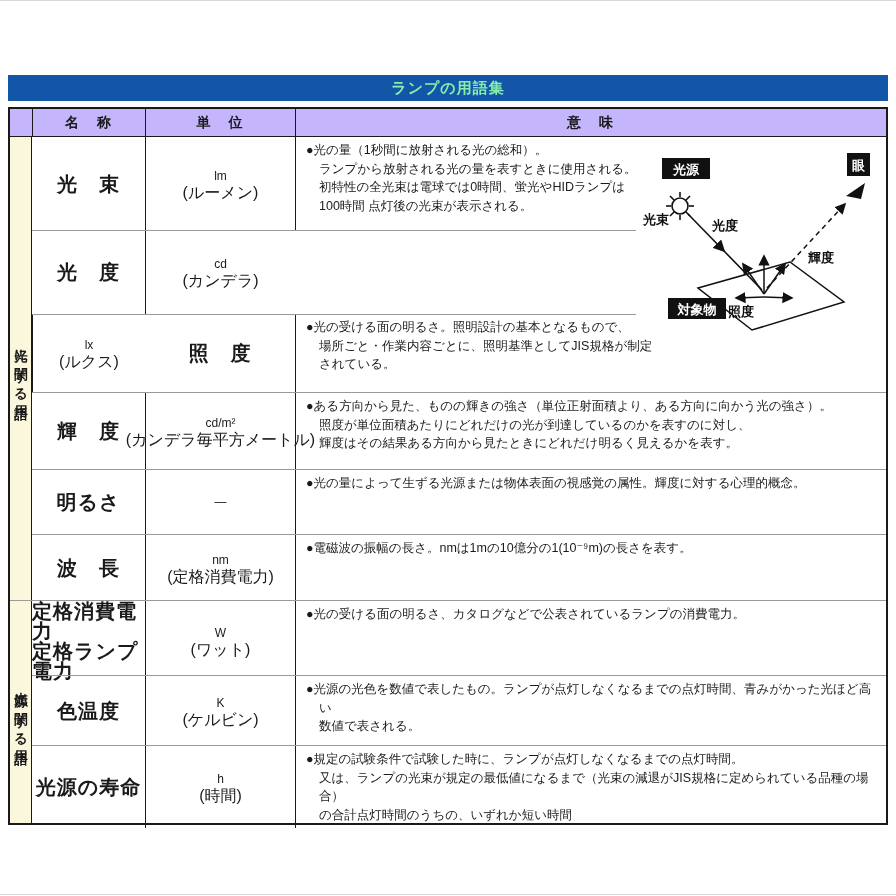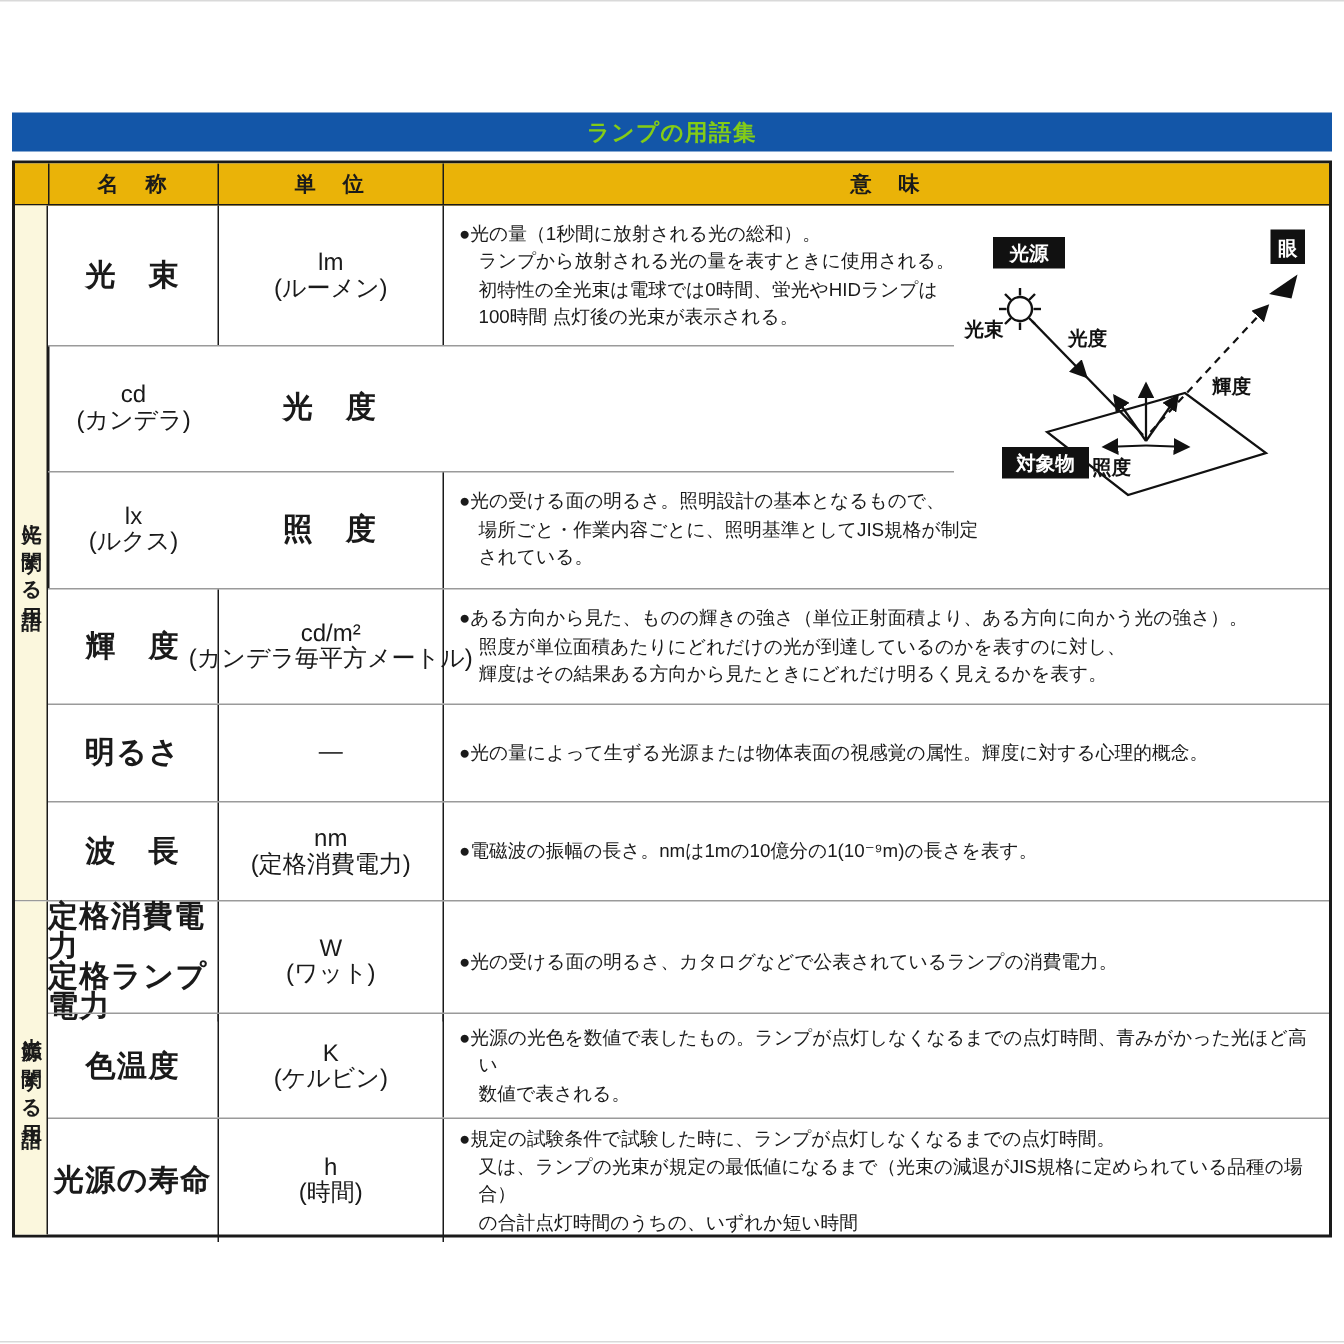--- a/index.html
+++ b/index.html
@@ -5,21 +5,21 @@
   * { margin:0; padding:0; box-sizing:border-box; }
   html,body { background:#ffffff; }
   body { font-family:"Liberation Sans","DejaVu Sans",sans-serif; color:#1a1a1a; }
   .page { position:relative; width:896px; height:896px; background:#fff; overflow:hidden; }
   .edge { position:absolute; left:0; width:896px; height:1px; background:#d9d9d9; }
   .edge.top { top:0; } .edge.bottom { top:894px; }
 
   .title-bar {
     position:absolute; left:8px; top:75px; width:880px; height:26px;
     display:flex; align-items:center; justify-content:center;
-    color:#84cc16; font-size:15px; font-weight:bold; letter-spacing:1px;
+    color:#86efac; font-size:15px; font-weight:bold; letter-spacing:1px;
   }
 
   .gtable {
     position:absolute; left:8px; top:107px; width:880px;
     border:2px solid #1a1a1a; background:#fff;
   }
 
   
   .hrow {
     display:grid; grid-template-columns:22px 113px 150px 1fr;
@@ -50,25 +50,25 @@
   .cell { display:flex; }
   .cell.name {
     flex-direction:column; align-items:center; justify-content:center;
     font-size:20px; font-weight:600; letter-spacing:1px; line-height:20px;
   }
   .cell.name .n2:empty { display:none; }
   .cell.unit {
     flex-direction:column; align-items:center; justify-content:center;
     border-left:1px solid #1a1a1a; text-align:center;
   }
-  .cell.unit .uv { font-size:16px; line-height:18px; }
+  .cell.unit .uv { font-size:12px; line-height:18px; }
   .cell.unit .ur { font-size:16px; line-height:16px; white-space:nowrap; }
   .cell.unit .ur:empty { display:none; }
   .cell.meaning {
-    border-left:1px solid #1a1a1a; align-items:center; padding:4px 6px 4px 10px;
+    border-left:1px solid #1a1a1a; padding:4px 6px 4px 10px;
   }
   .mtext {
     font-size:12.5px; line-height:18.5px; white-space:pre-line;
     padding-left:13px; text-indent:-13px;
   }
   .mtext.narrow { max-width:368px; }
 
   
   .diagram { position:absolute; left:640px; top:140px; width:246px; height:200px; z-index:5; }
   .diagram text { font-size:13px; font-weight:bold; fill:#111; }
@@ -79,21 +79,21 @@
 
 <div class="page">
   <div class="edge top"></div>
   <div class="edge bottom"></div>
 
   <div class="title-bar" id="titleBar" style="background: rgb(19, 86, 168);">
     <span>ランプの用語集</span>
   </div>
 
   <div class="gtable">
-    <div class="hrow" id="headerRow" style="background: #eab308;">
+    <div class="hrow" id="headerRow" style="background: #c4b5fd;">
       <div class="hcell"></div>
       <div class="hcell">名　称</div>
       <div class="hcell">単　位</div>
       <div class="hcell">意　味</div>
     </div>
 
     <div class="gblock">
       <div class="glabel glabel-bg" style="background: rgb(251, 247, 221);">光に関する用語</div>
       <div class="rows">
 
@@ -107,26 +107,26 @@
             </div>
           <div class="cell meaning">
               <div class="mtext narrow">●光の量（1秒間に放射される光の総和）。
 ランプから放射される光の量を表すときに使用される。
 初特性の全光束は電球では0時間、蛍光やHIDランプは
 100時間 点灯後の光束が表示される。</div>
             </div>
         </div>
 
         <div class="trow partial" style="height:84px">
+          <div class="cell name">
+              <span>光　度</span>
+            </div>
           <div class="cell unit">
               <span class="uv">cd</span>
               <span class="ur">(カンデラ)</span>
-            </div>
-          <div class="cell name">
-              <span>光　度</span>
             </div>
         </div>
 
         <div class="trow partial" style="height:78px">
           <div class="cell unit">
               <span class="uv">lx</span>
               <span class="ur">(ルクス)</span>
             </div>
           <div class="cell name">
               <span>照　度</span>

